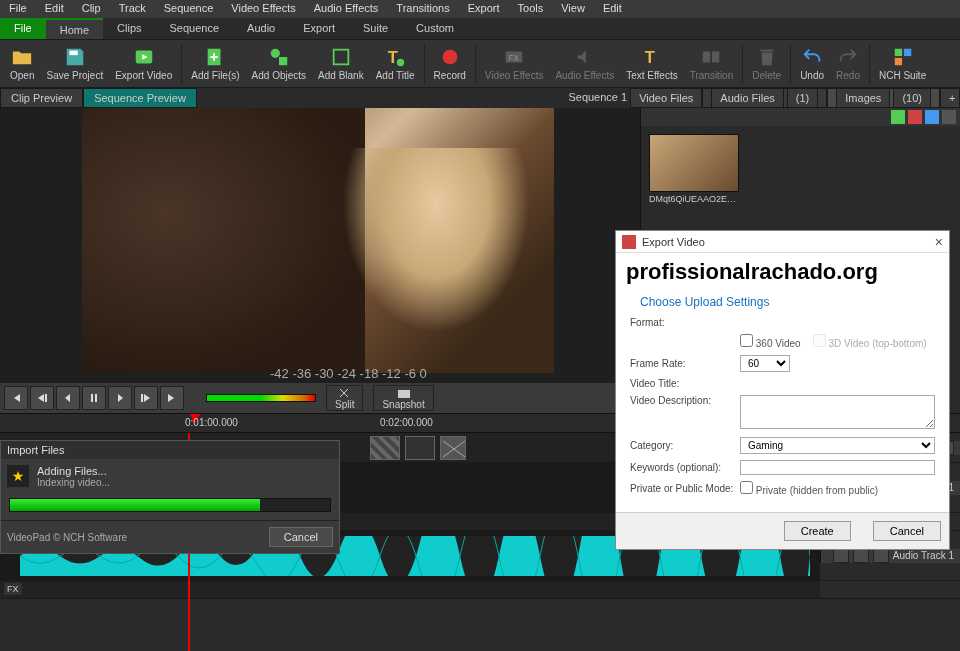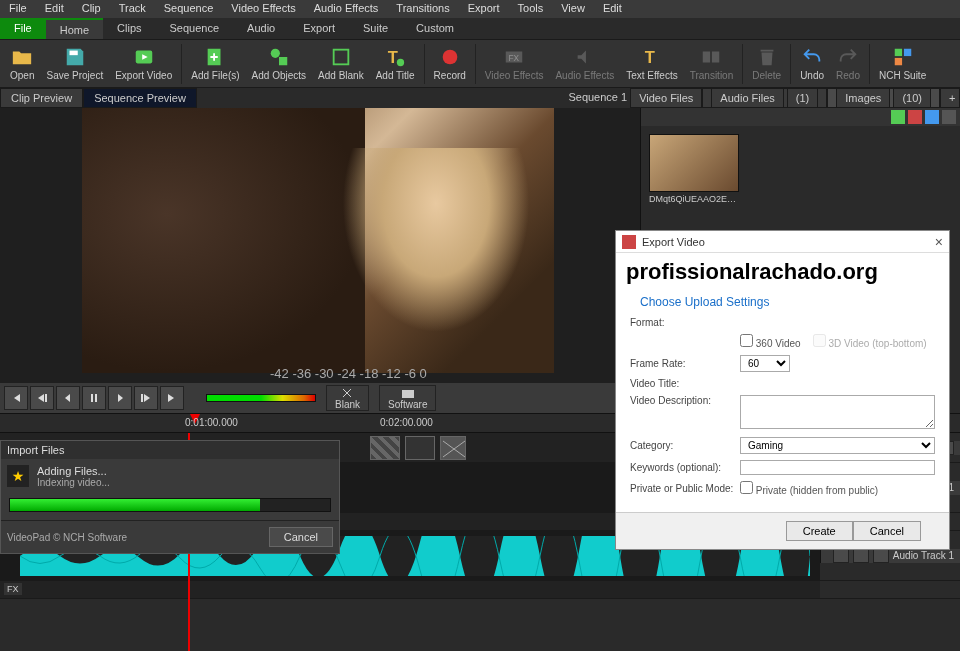--- a/index.html
+++ b/index.html
@@ -10,21 +10,21 @@
 .ribbontabs span{padding:4px 14px;cursor:pointer}
 .filetab{background:#0d8a0d;color:#fff}
 .hometab{background:#3a3a3a;border-top:2px solid #0d8a0d}
 .ribbon{height:48px;background:#333;display:flex;align-items:center;padding:0 4px;border-bottom:1px solid #1a1a1a}
 .rbtn{display:flex;flex-direction:column;align-items:center;padding:2px 6px;color:#ccc;font-size:10px;cursor:pointer;position:relative}
 .rbtn svg{width:22px;height:22px;margin-bottom:2px}
 .rbtn.dim{opacity:.45}
 .rsep{width:1px;height:40px;background:#222;margin:0 3px}
 .tabbar{height:20px;background:#2a2a2a;display:flex;color:#ccc;font-size:11px}
 .tabbar .tab{padding:3px 10px;background:#3a3a3a;border:1px solid #1a1a1a;cursor:pointer}
-.tabbar .tab.act{background:#0f172a}
+.tabbar .tab.act{background:#0f766e}
 .tabbar .seqtitle{flex:1;text-align:right;padding:3px;background:#2a2a2a}
 .main{display:flex;height:305px}
 .preview{width:640px;background:#1f1f1f;position:relative}
 .previmg{position:absolute;left:82px;top:0;width:472px;height:265px;background:linear-gradient(135deg,#c8a678 0%,#8a6845 25%,#d4b896 45%,#6a4a2f 65%,#3a2818 85%);overflow:hidden}
 .previmg::before{content:"";position:absolute;left:0;top:0;width:60%;height:100%;background:radial-gradient(ellipse at 30% 40%,#4a3528 0%,#2a1c12 70%)}
 .previmg::after{content:"";position:absolute;right:5%;top:15%;width:40%;height:70%;background:radial-gradient(ellipse at 50% 30%,#e8c9a0 0%,#c8a878 40%,transparent 70%)}
 .timecode{position:absolute;left:85px;bottom:18px;color:#66cfff;font-size:11px}
 .transport{position:absolute;bottom:0;left:0;right:0;height:30px;background:#3a3a3a;display:flex;align-items:center;padding:0 4px;gap:2px}
 .tbtn{width:24px;height:24px;background:#4a4a4a;border:1px solid #222;display:flex;align-items:center;justify-content:center;cursor:pointer}
 .tbtn svg{width:12px;height:12px;fill:#ddd}
@@ -73,21 +73,21 @@
 .exportdlg .titlebar .cx{margin-left:auto;cursor:pointer;font-size:14px;color:#555}
 .exportdlg .wm{font-size:22px;font-weight:bold;color:#000;padding:6px 10px}
 .exportdlg .sect{padding:4px 24px;color:#1a6fc9;font-size:12px}
 .exportdlg .form{padding:4px 14px 10px}
 .exportdlg .row{display:flex;align-items:center;margin-bottom:6px}
 .exportdlg .lbl{width:110px;font-size:10px;color:#444}
 .exportdlg .fld{flex:1}
 .exportdlg select,.exportdlg input[type=text],.exportdlg textarea{width:100%;font-size:10px;padding:1px 3px;border:1px solid #aaa;background:#fff}
 .exportdlg textarea{height:34px}
 .exportdlg .cbrow{display:flex;gap:12px;font-size:10px;color:#555}
-.exportdlg .btns{display:flex;justify-content:flex-end;gap:0;padding:8px 28px;background:#f0f0f0;border-top:1px solid #ccc}
+.exportdlg .btns{display:flex;justify-content:flex-end;gap:22px;padding:8px 8px;background:#f0f0f0;border-top:1px solid #ccc}
 .exportdlg .btns button{padding:3px 16px;font-size:11px;border:1px solid #999;background:#e9e9e9;cursor:pointer}
 .redline{position:absolute;left:188px;top:0;bottom:0;width:2px;background:#e00;z-index:5}
 </style>
 </head>
 <body>
 
 <div class="menubar">
   <span>File</span>
   <span>Edit</span>
   <span>Clip</span>
@@ -279,27 +279,27 @@
             <path d="M10 2v8M2 2l6 4-6 4z"></path>
           </svg>
         </div>
       <div class="meter">
         <div class="meterbar"></div>
       </div>
       <div class="splitbtn">
           <svg width="14" height="12">
             <path fill="#ccc" d="M2 2l8 8M2 10l8-8" stroke="#ccc"></path>
           </svg>
-          <span>Blank</span>
+          <span>Split</span>
         </div>
       <div class="snapbtn">
           <svg width="14" height="12">
             <rect fill="#ccc" x="1" y="3" width="12" height="8"></rect>
           </svg>
-          <span>Software</span>
+          <span>Snapshot</span>
         </div>
     </div>
     <div style="position:absolute;bottom:32px;left:270px;color:#aaa;font-size:13px">-42  -36  -30  -24  -18  -12   -6    0</div>
   </div>
   <div class="rightpanel">
     <div class="mediaicons">
       <div style="background:#5c5"></div>
       <div style="background:#c44"></div>
       <div style="background:#49e"></div>
       <div style="background:#555"></div>

